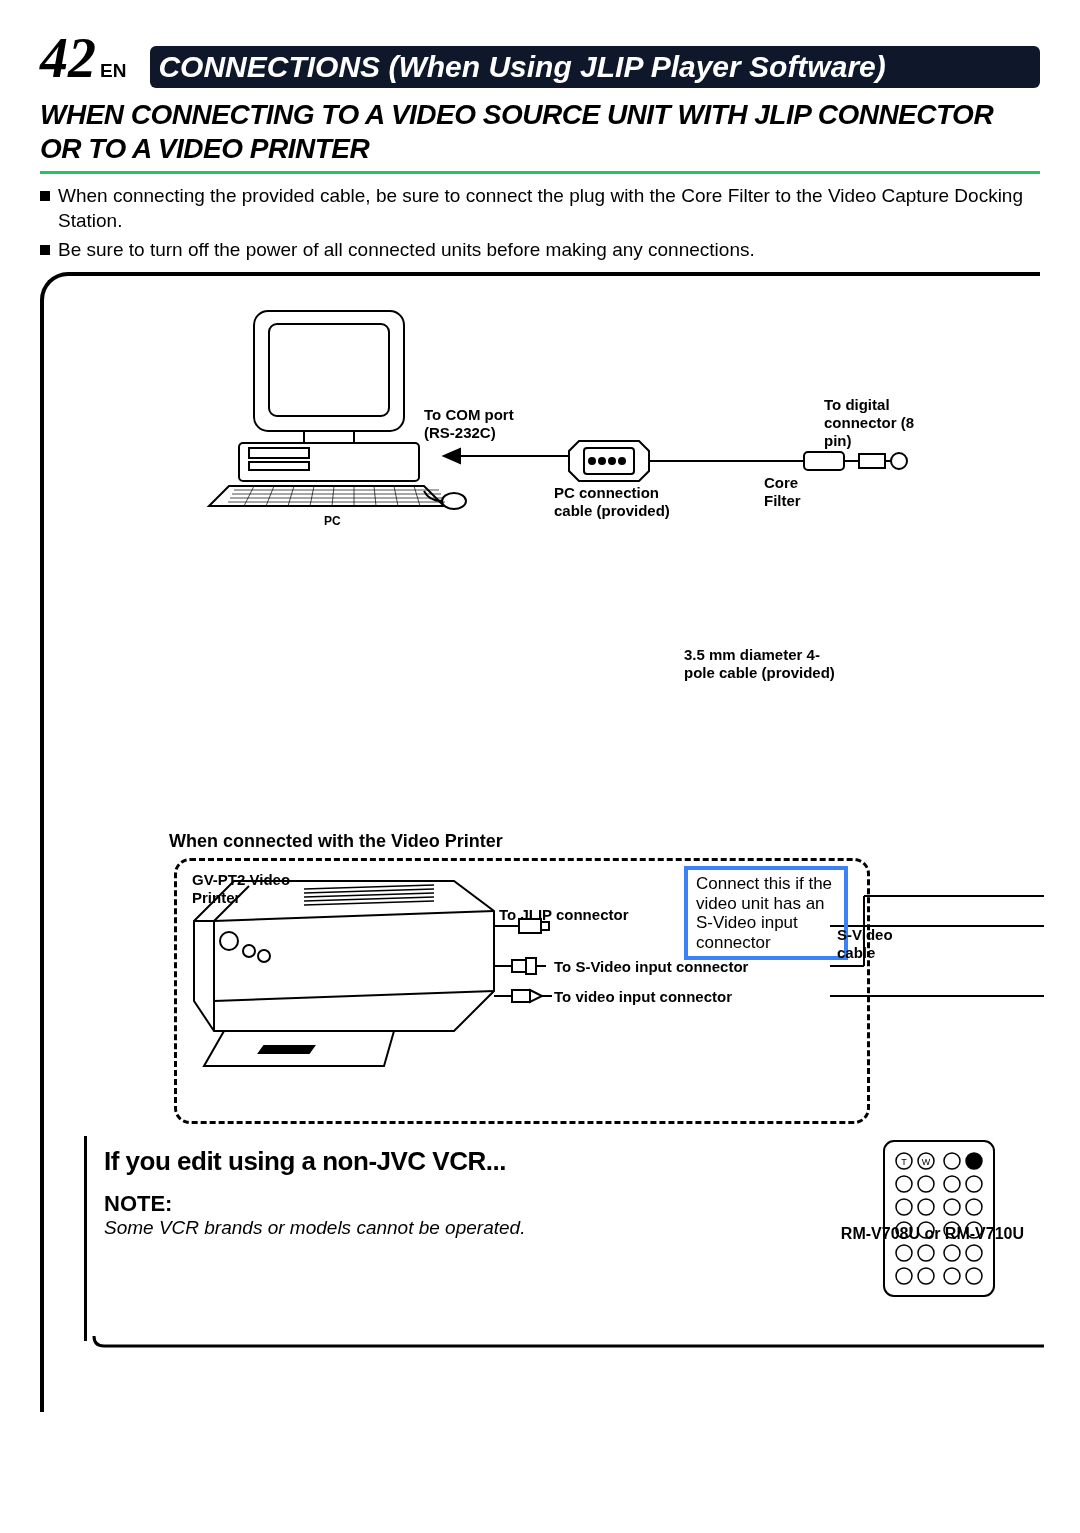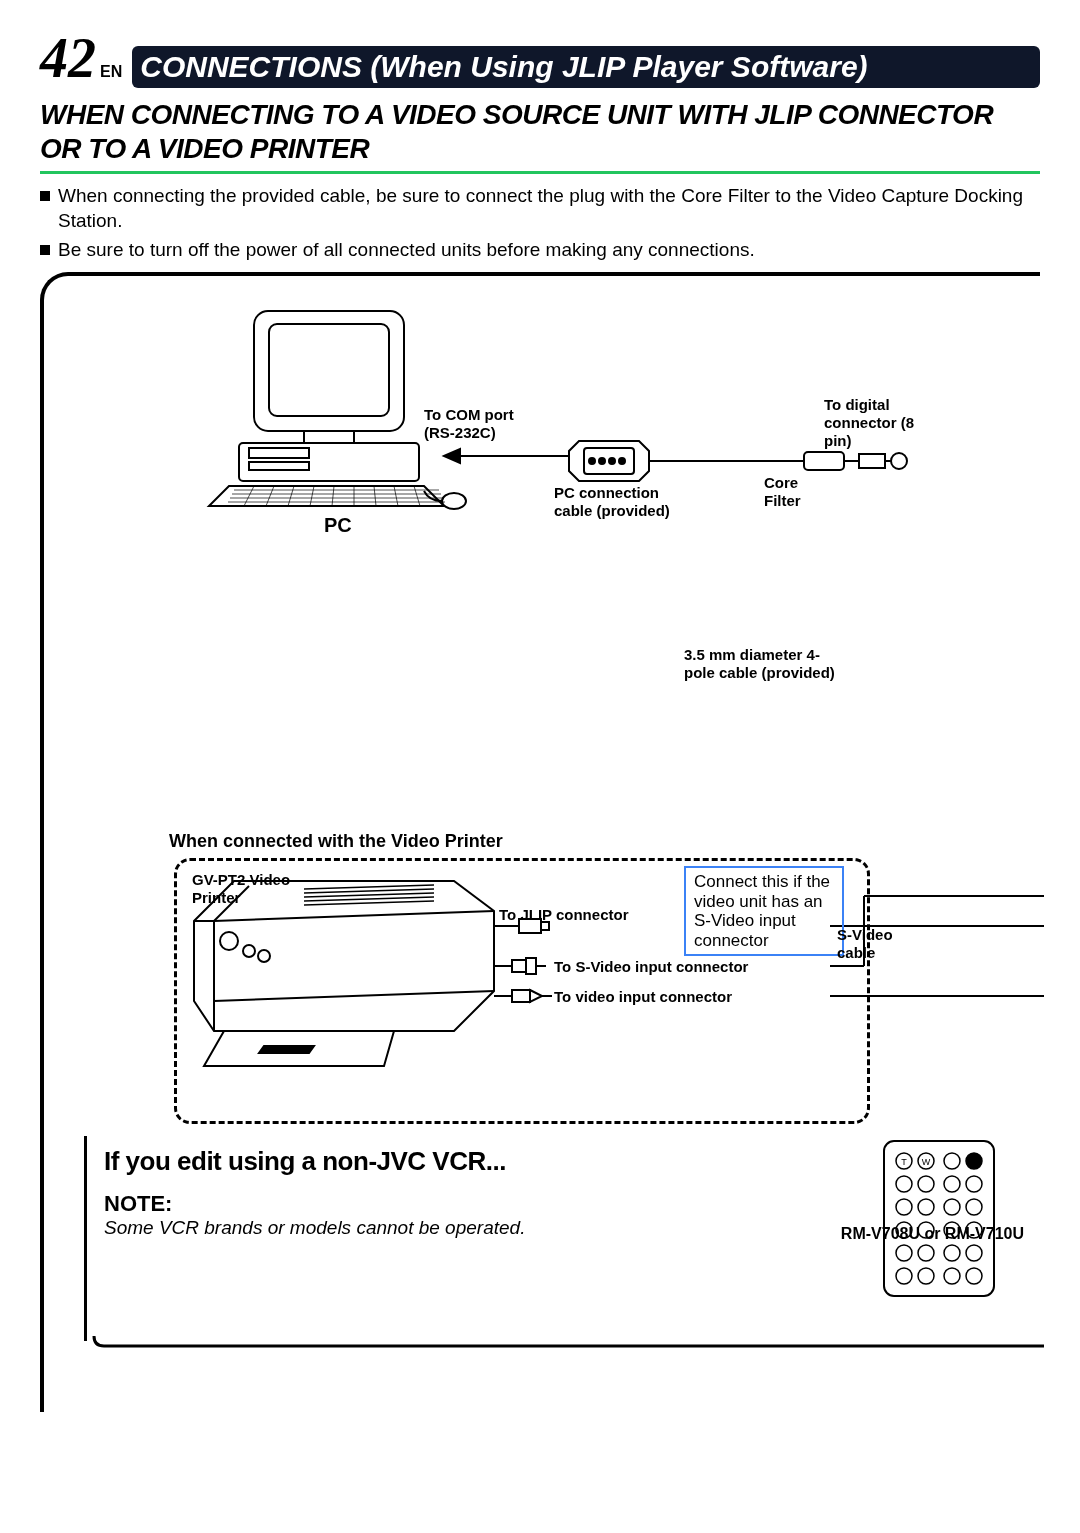--- a/index.html
+++ b/index.html
@@ -21,24 +21,24 @@
     margin-bottom: 10px;
   }
   .page-num {
     font-family: "Times New Roman", serif;
     font-style: italic;
     font-weight: bold;
     font-size: 56px;
     line-height: 1;
   }
   .lang {
-    font-size: 16px;
+    font-size: 19px;
     font-weight: bold;
     margin-left: 4px;
-    margin-right: 10px;
+    margin-right: 24px;
   }
   .title-bar {
     flex: 1;
     background: #0f172a;
     color: #fff;
     font-style: italic;
     font-weight: bold;
     font-size: 30px;
     padding: 4px 8px;
     border-radius: 6px;
@@ -77,21 +77,21 @@
     border-bottom: none;
     border-radius: 28px 0 0 0;
     padding: 20px 0 20px 20px;
     margin-top: 10px;
     position: relative;
     height: 1140px;
     box-sizing: border-box;
   }
   .label {
     font-weight: bold;
-    font-size: 20px;
+    font-size: 12px;
     position: absolute;
   }
   .label-small {
     font-weight: bold;
     font-size: 15px;
     position: absolute;
     line-height: 1.2;
   }
   .svg-layer {
     position: absolute;
@@ -289,21 +289,21 @@
 
     <div class="label" style="left:125px; top:555px; font-size:18px;">When connected with the Video Printer</div>
 
     <div class="dashed-box" style="left:130px; top:582px; width:690px; height:260px;"></div>
 
     <div class="label-small" style="left:148px; top:595px; width:120px;">GV-PT2 Video Printer</div>
     <div class="label-small" style="left:455px; top:630px;">To JLIP connector</div>
     <div class="label-small" style="left:510px; top:682px;">To S-Video input connector</div>
     <div class="label-small" style="left:510px; top:712px;">To video input connector</div>
 
-    <div style="position:absolute; left:640px; top:590px; border:2px solid #3b82f6; padding:4px 8px; font-size:17px; line-height:1.15; width:140px;">Connect this if the video unit has an S-Video input connector</div>
+    <div style="position:absolute; left:640px; top:590px; border:4px solid #3b82f6; padding:4px 8px; font-size:17px; line-height:1.15; width:140px;">Connect this if the video unit has an S-Video input connector</div>
     <div class="label-small" style="left:793px; top:650px; width:80px;">S-Video cable</div>
 
     <div class="bottom-section">
       <div class="bottom-heading">If you edit using a non-JVC VCR...</div>
       <div class="note-label">NOTE:</div>
       <div class="note-text">Some VCR brands or models cannot be operated.</div>
 
       <svg style="position:absolute; right:20px; top:-10px;" width="130" height="170">
         <rect x="10" y="5" width="110" height="155" rx="10" fill="#fff" stroke="#000" stroke-width="2"></rect>
         <g fill="none" stroke="#000" stroke-width="1.5">

